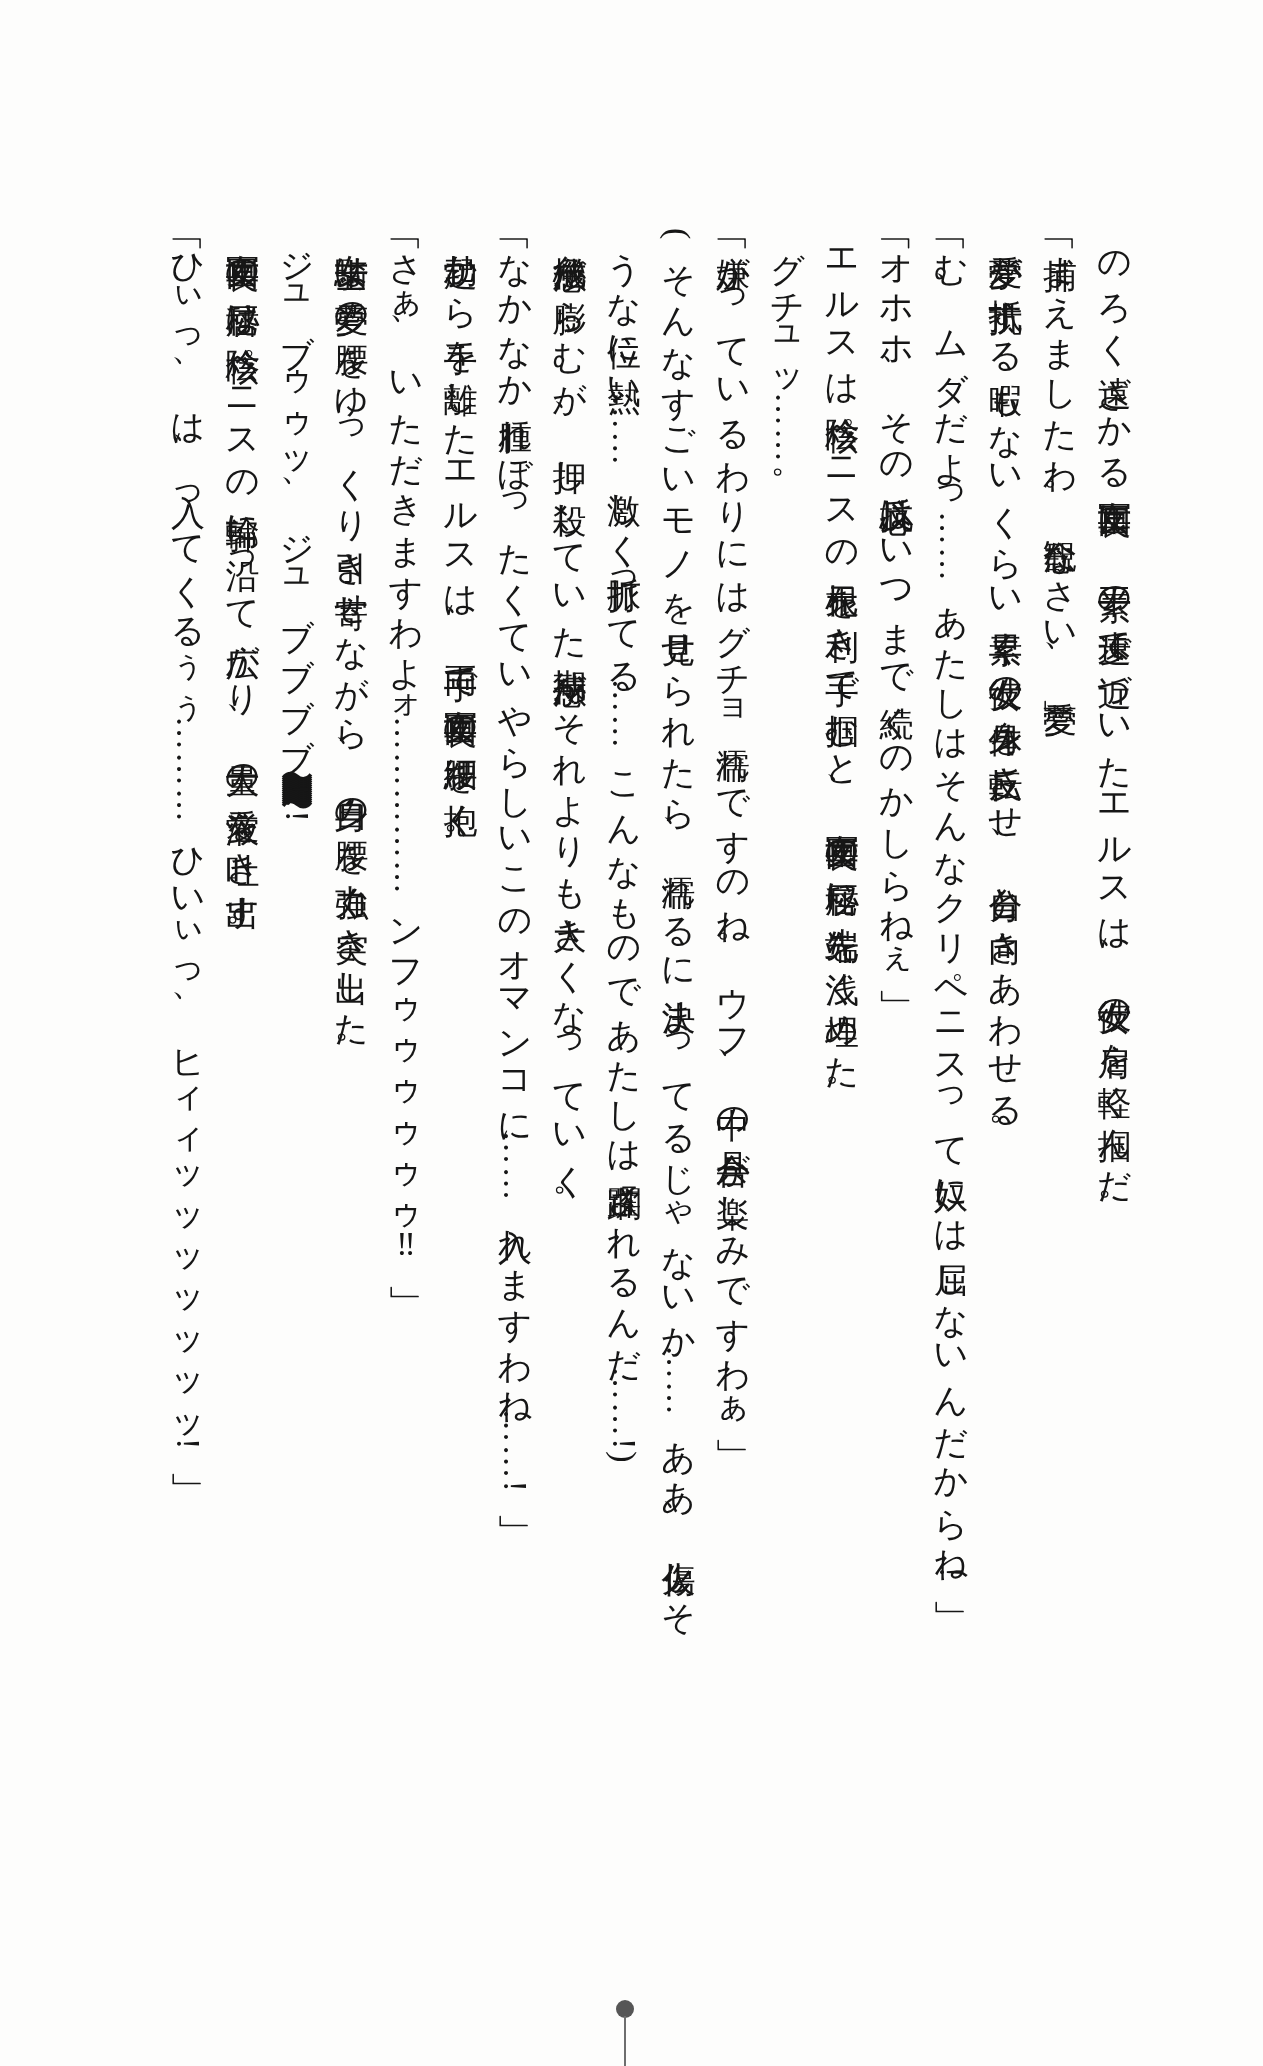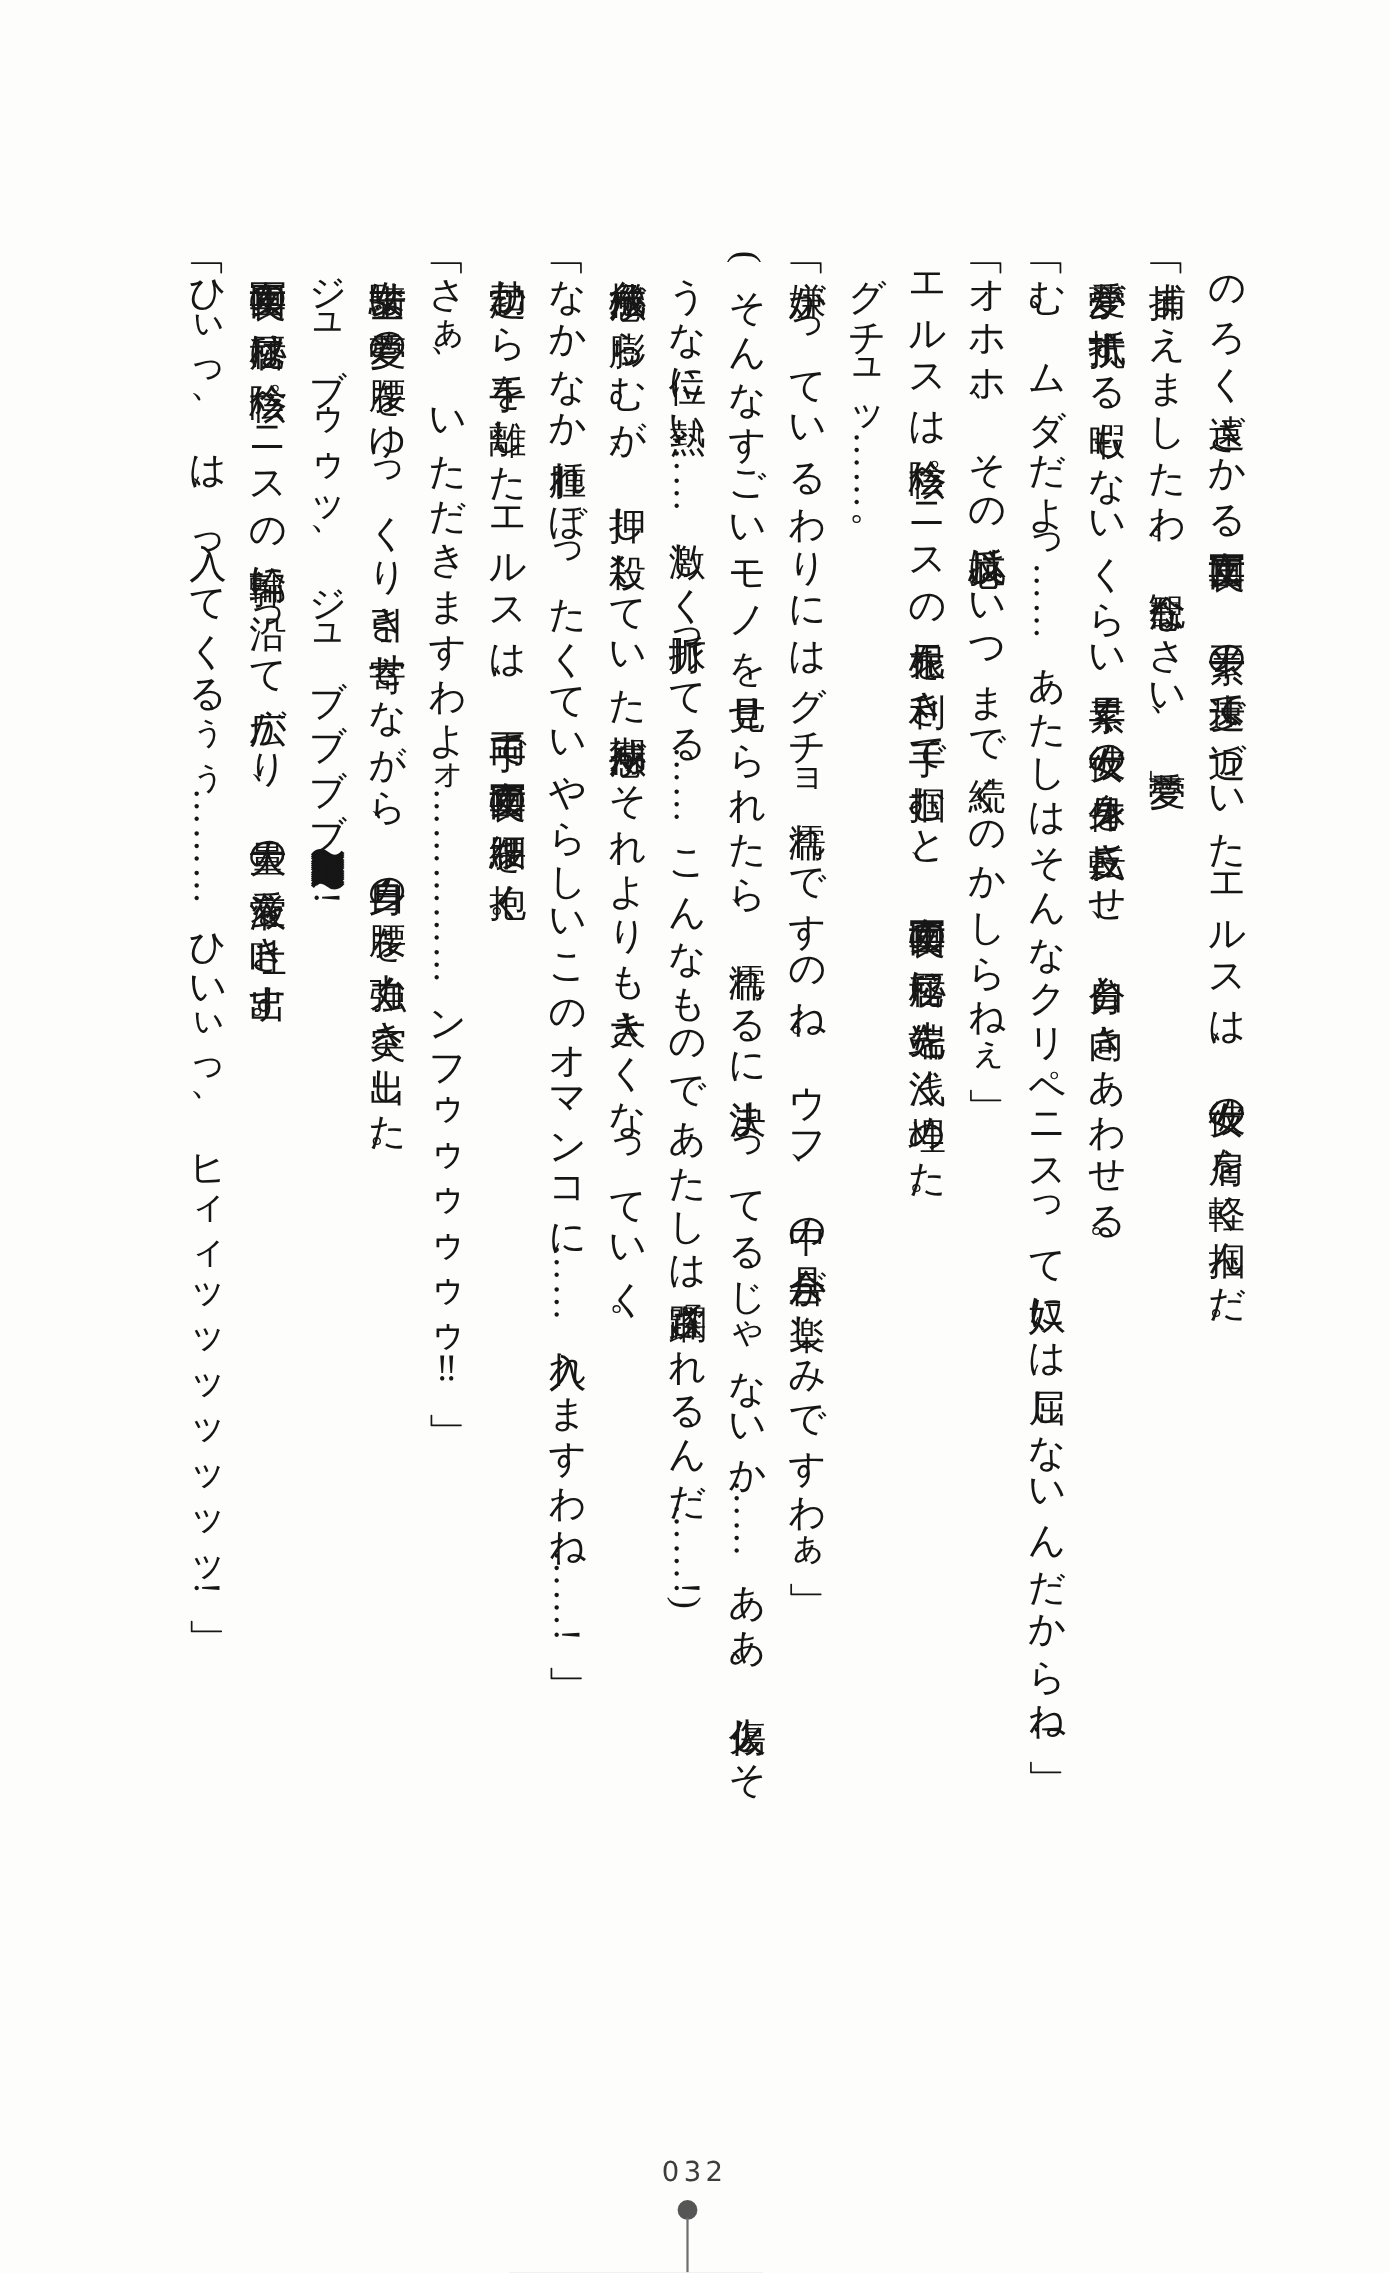--- a/index.html
+++ b/index.html
@@ -84,17 +84,16 @@
     <p class="line">危機感が膨らむが、押し殺していた期待感がそれよりも大きくなっていく。</p>
     <p class="line">「なかなか腫れぼったくていやらしいこのオマンコに……入れますわね……!」</p>
     <p class="line">勃起から手を離したエルスは、両手で女軍団長の細腰を抱く。</p>
     <p class="line">「さぁ、いただきますわよォ……………ンフゥゥゥゥゥゥ‼」</p>
     <p class="line">女騎士は愛夢の腰をゆっくり引き寄せながら、自身の腰を力強く突き出した。</p>
     <p class="line">ジュブゥゥッ、ジュブブブブ〜〜〜〜〜〜〜〜〜〜〜〜〜〜〜!!!</p>
     <p class="line">女軍団長の秘唇は陰核ペニスの輪郭に沿って広がり、大量の愛液を吐き出す。</p>
     <p class="line">「ひぃっ、は、入ってくるぅぅ………ひいぃっ、ヒィィッッッッッッッ!」</p>
   </div>
 
-  <div class="page-number">032</div>
   <div class="marker-dot"></div>
   <div class="marker-line"></div>
 
 </div>
 
 </body></html>

